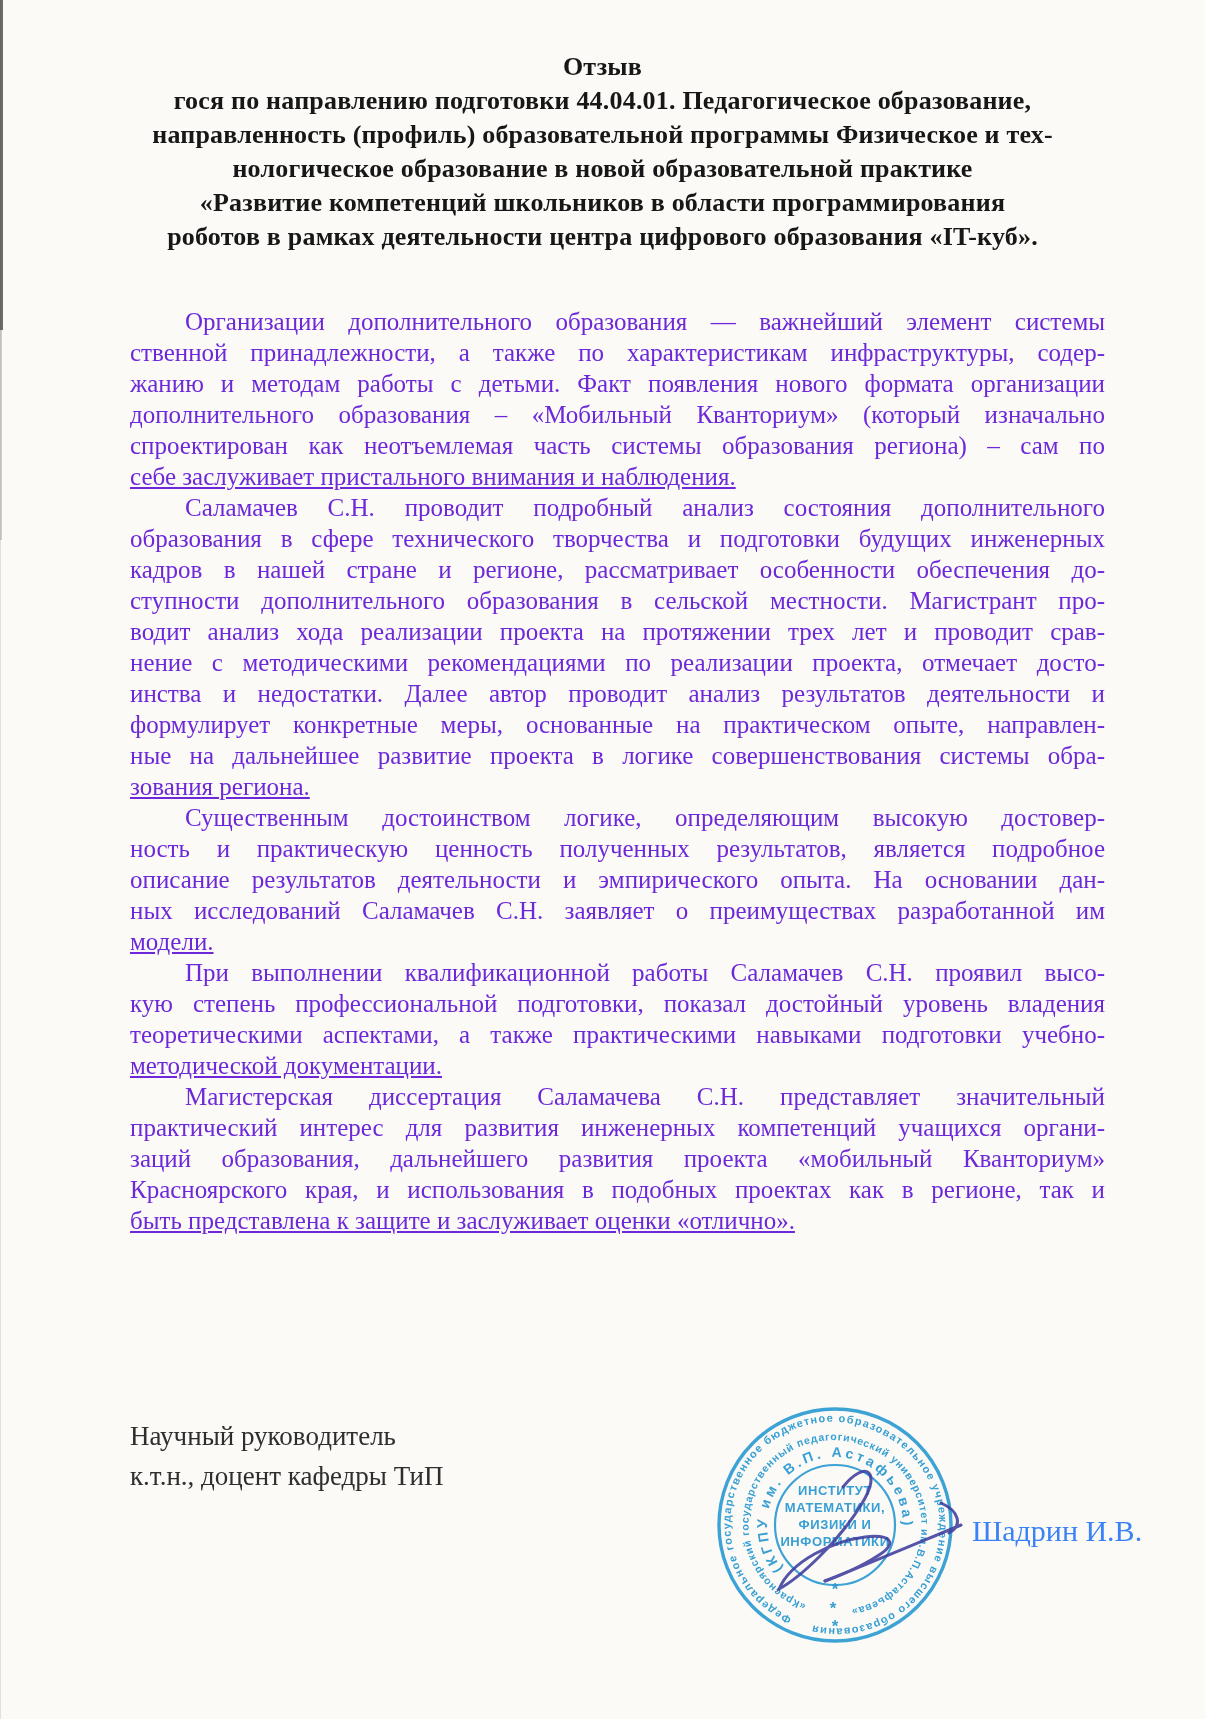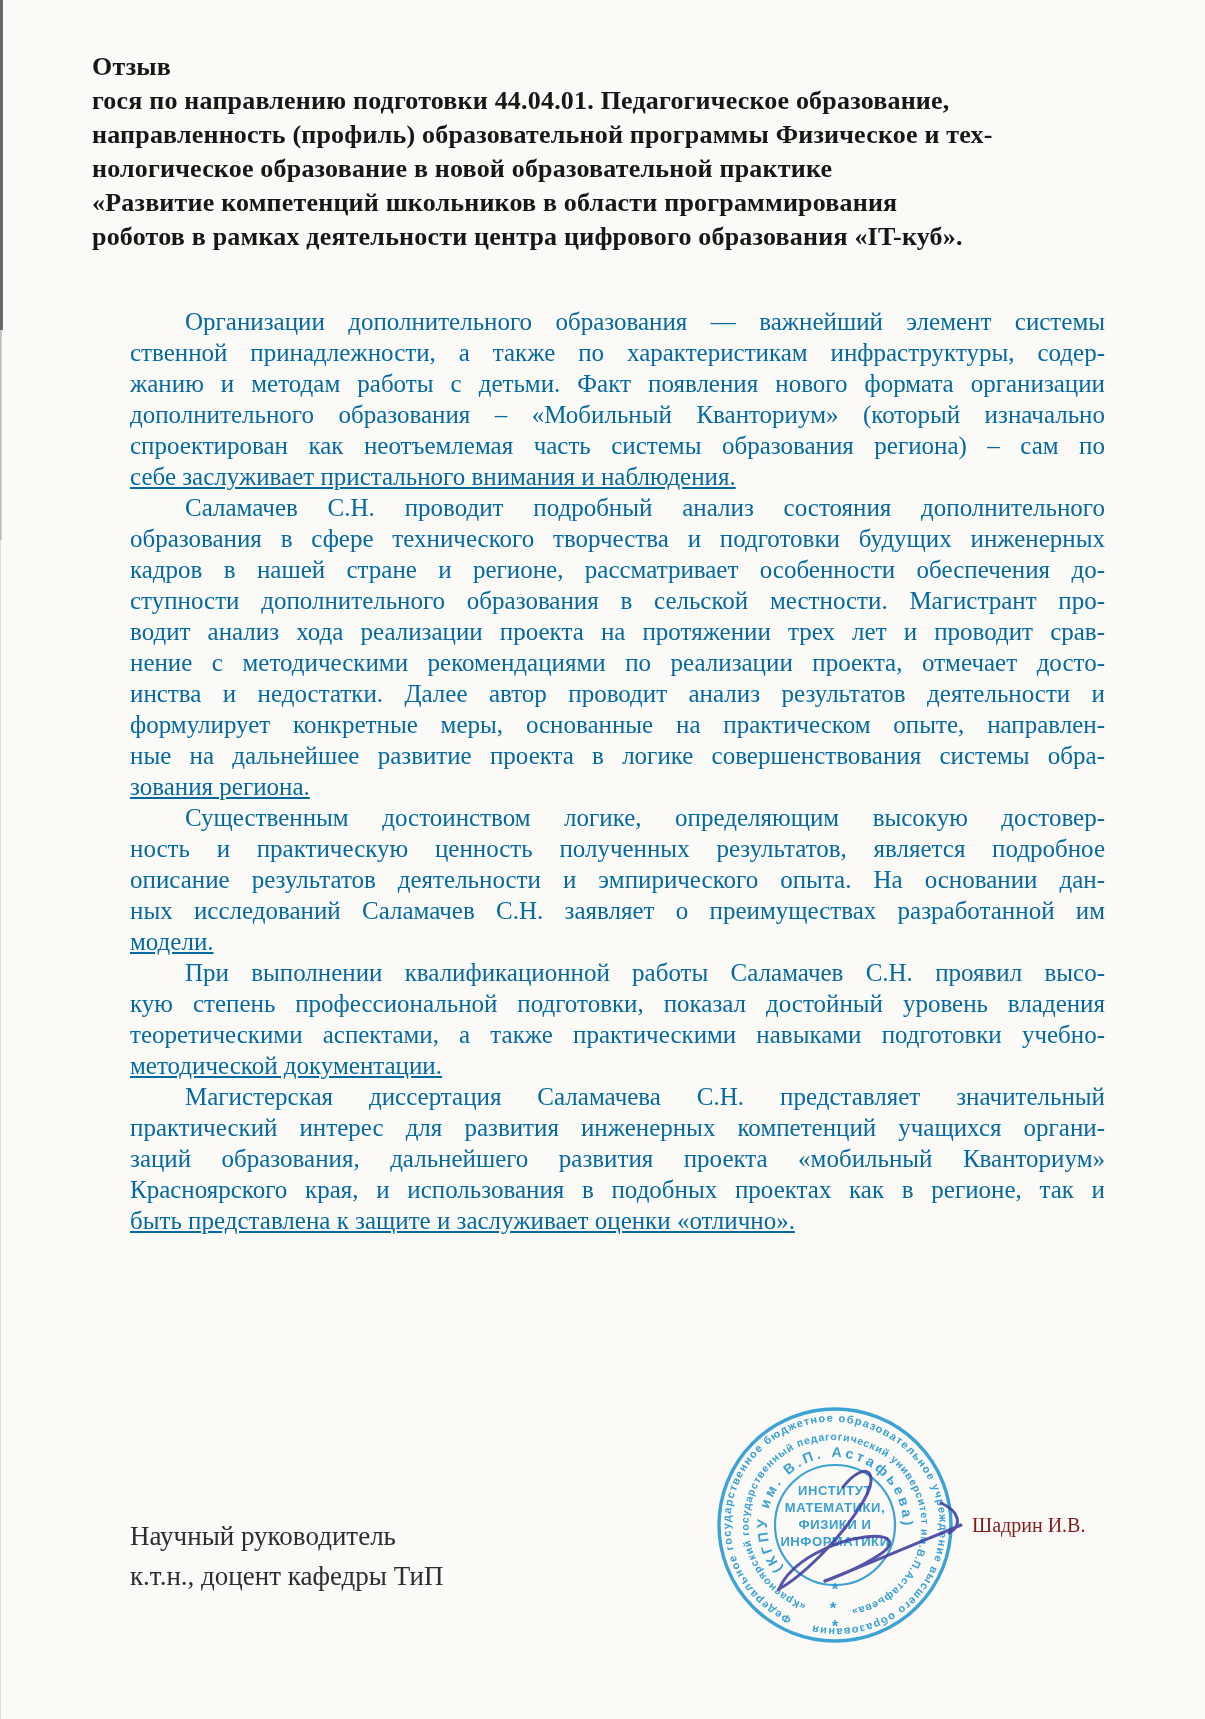--- a/index.html
+++ b/index.html
@@ -12,51 +12,51 @@
     font-family:"Liberation Serif", serif;
     color:#262626;
   }
   
   .edge-line{position:absolute;left:0;top:0;width:1px;height:100%;background:#e0dfdb;}
   .edge-dark{position:absolute;left:0;top:0;width:3px;height:330px;background:#3c3c3c;opacity:.75;}
   .edge-fade{position:absolute;left:0;top:330px;width:2px;height:210px;background:#9a9a98;opacity:.45;}
 
   .title-block{
     position:absolute;left:92px;right:92px;top:50px;
-    text-align:left;
+    text-align:center;
     font-weight:bold;
     font-size:26px;line-height:34px;
     color:#171717;
     letter-spacing:.2px;
   }
   .title-line{white-space:nowrap;}
 
   .body-block{
     position:absolute;left:130px;top:306px;width:975px;
     font-size:25px;
-    color:#0369a1;
+    color:#6d28d9;
   }
   .bline{
     height:31px;line-height:31px;
     text-align:justify;
     text-align-last:justify;
     white-space:normal;
   }
   .bline.indent{padding-left:55px;}
   .bline.last{text-align-last:left;text-decoration:underline;}
 
   .footer-left{
-    position:absolute;left:130px;top:1516px;
+    position:absolute;left:130px;top:1416px;
     font-size:27px;line-height:40px;
     color:#2e2e2e;
   }
   .signatory{
     position:absolute;left:972px;top:1514px;
-    font-size:20px;
-    color:#7f1d1d;
+    font-size:30px;
+    color:#3b82f6;
   }
   .stamp{position:absolute;left:703px;top:1393px;}
 </style>
 </head>
 <body>
 
 <div class="page">
 
   <div class="edge-line"></div>
   <div class="edge-dark"></div>

